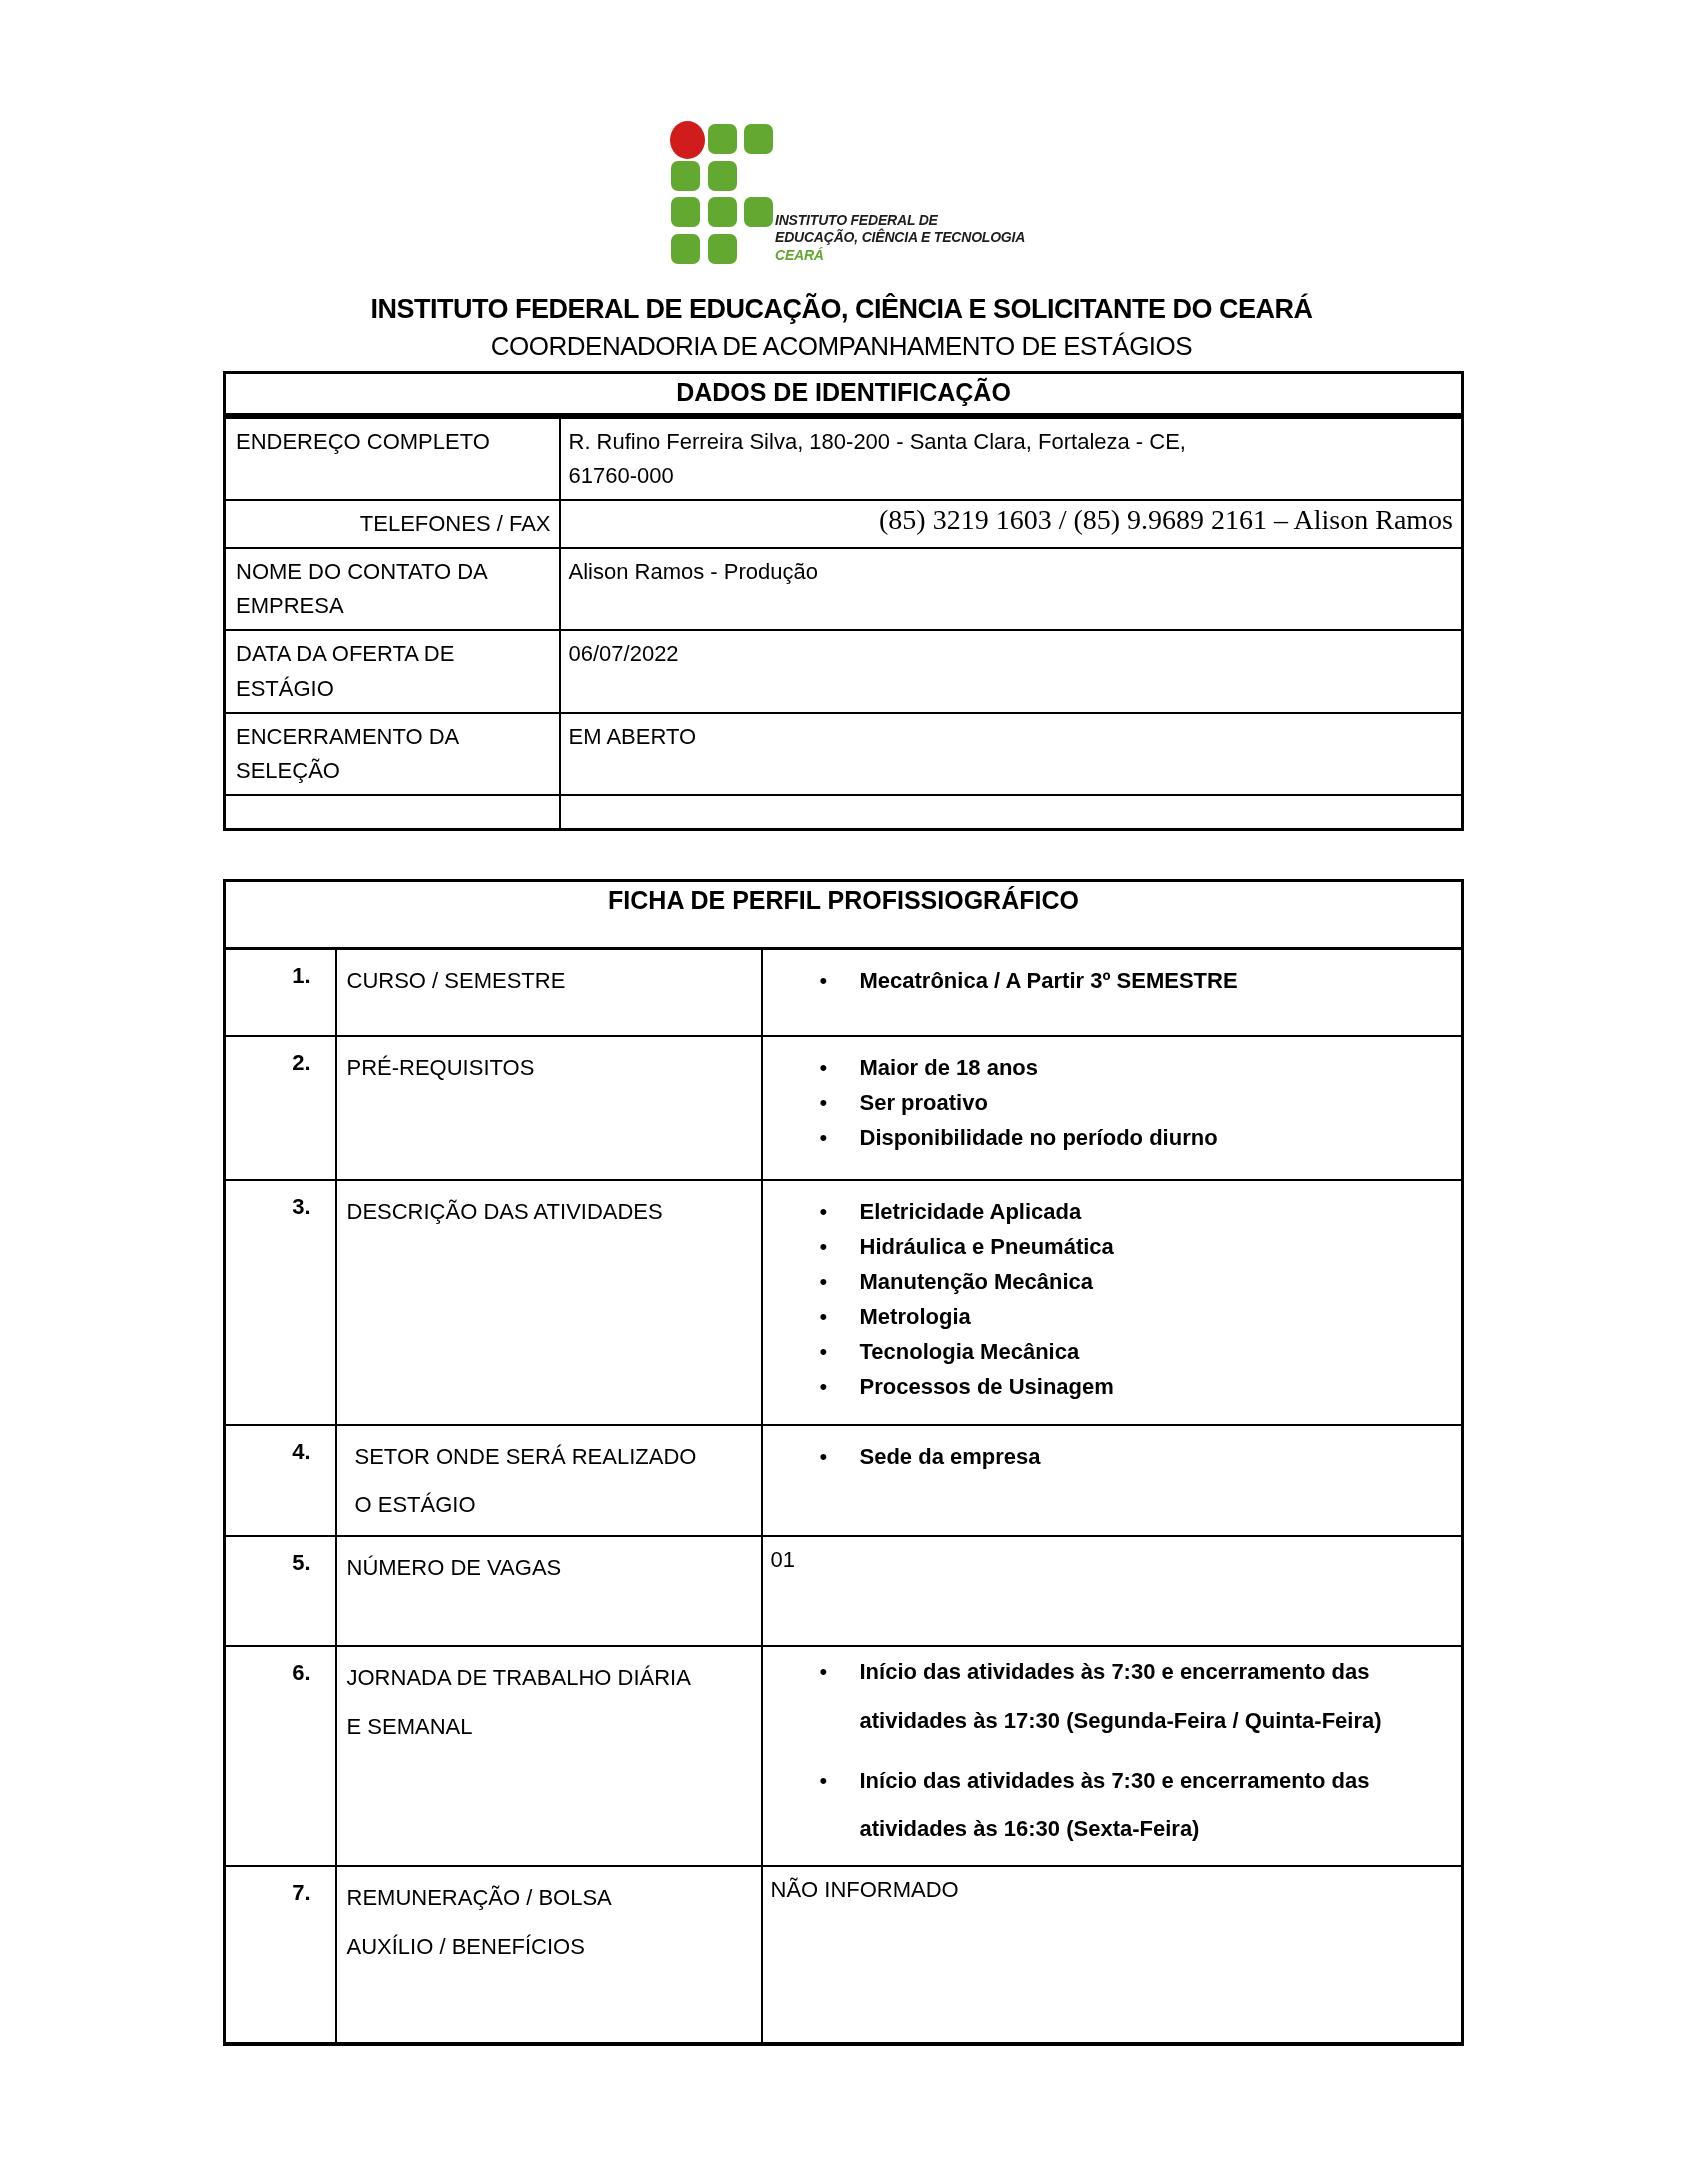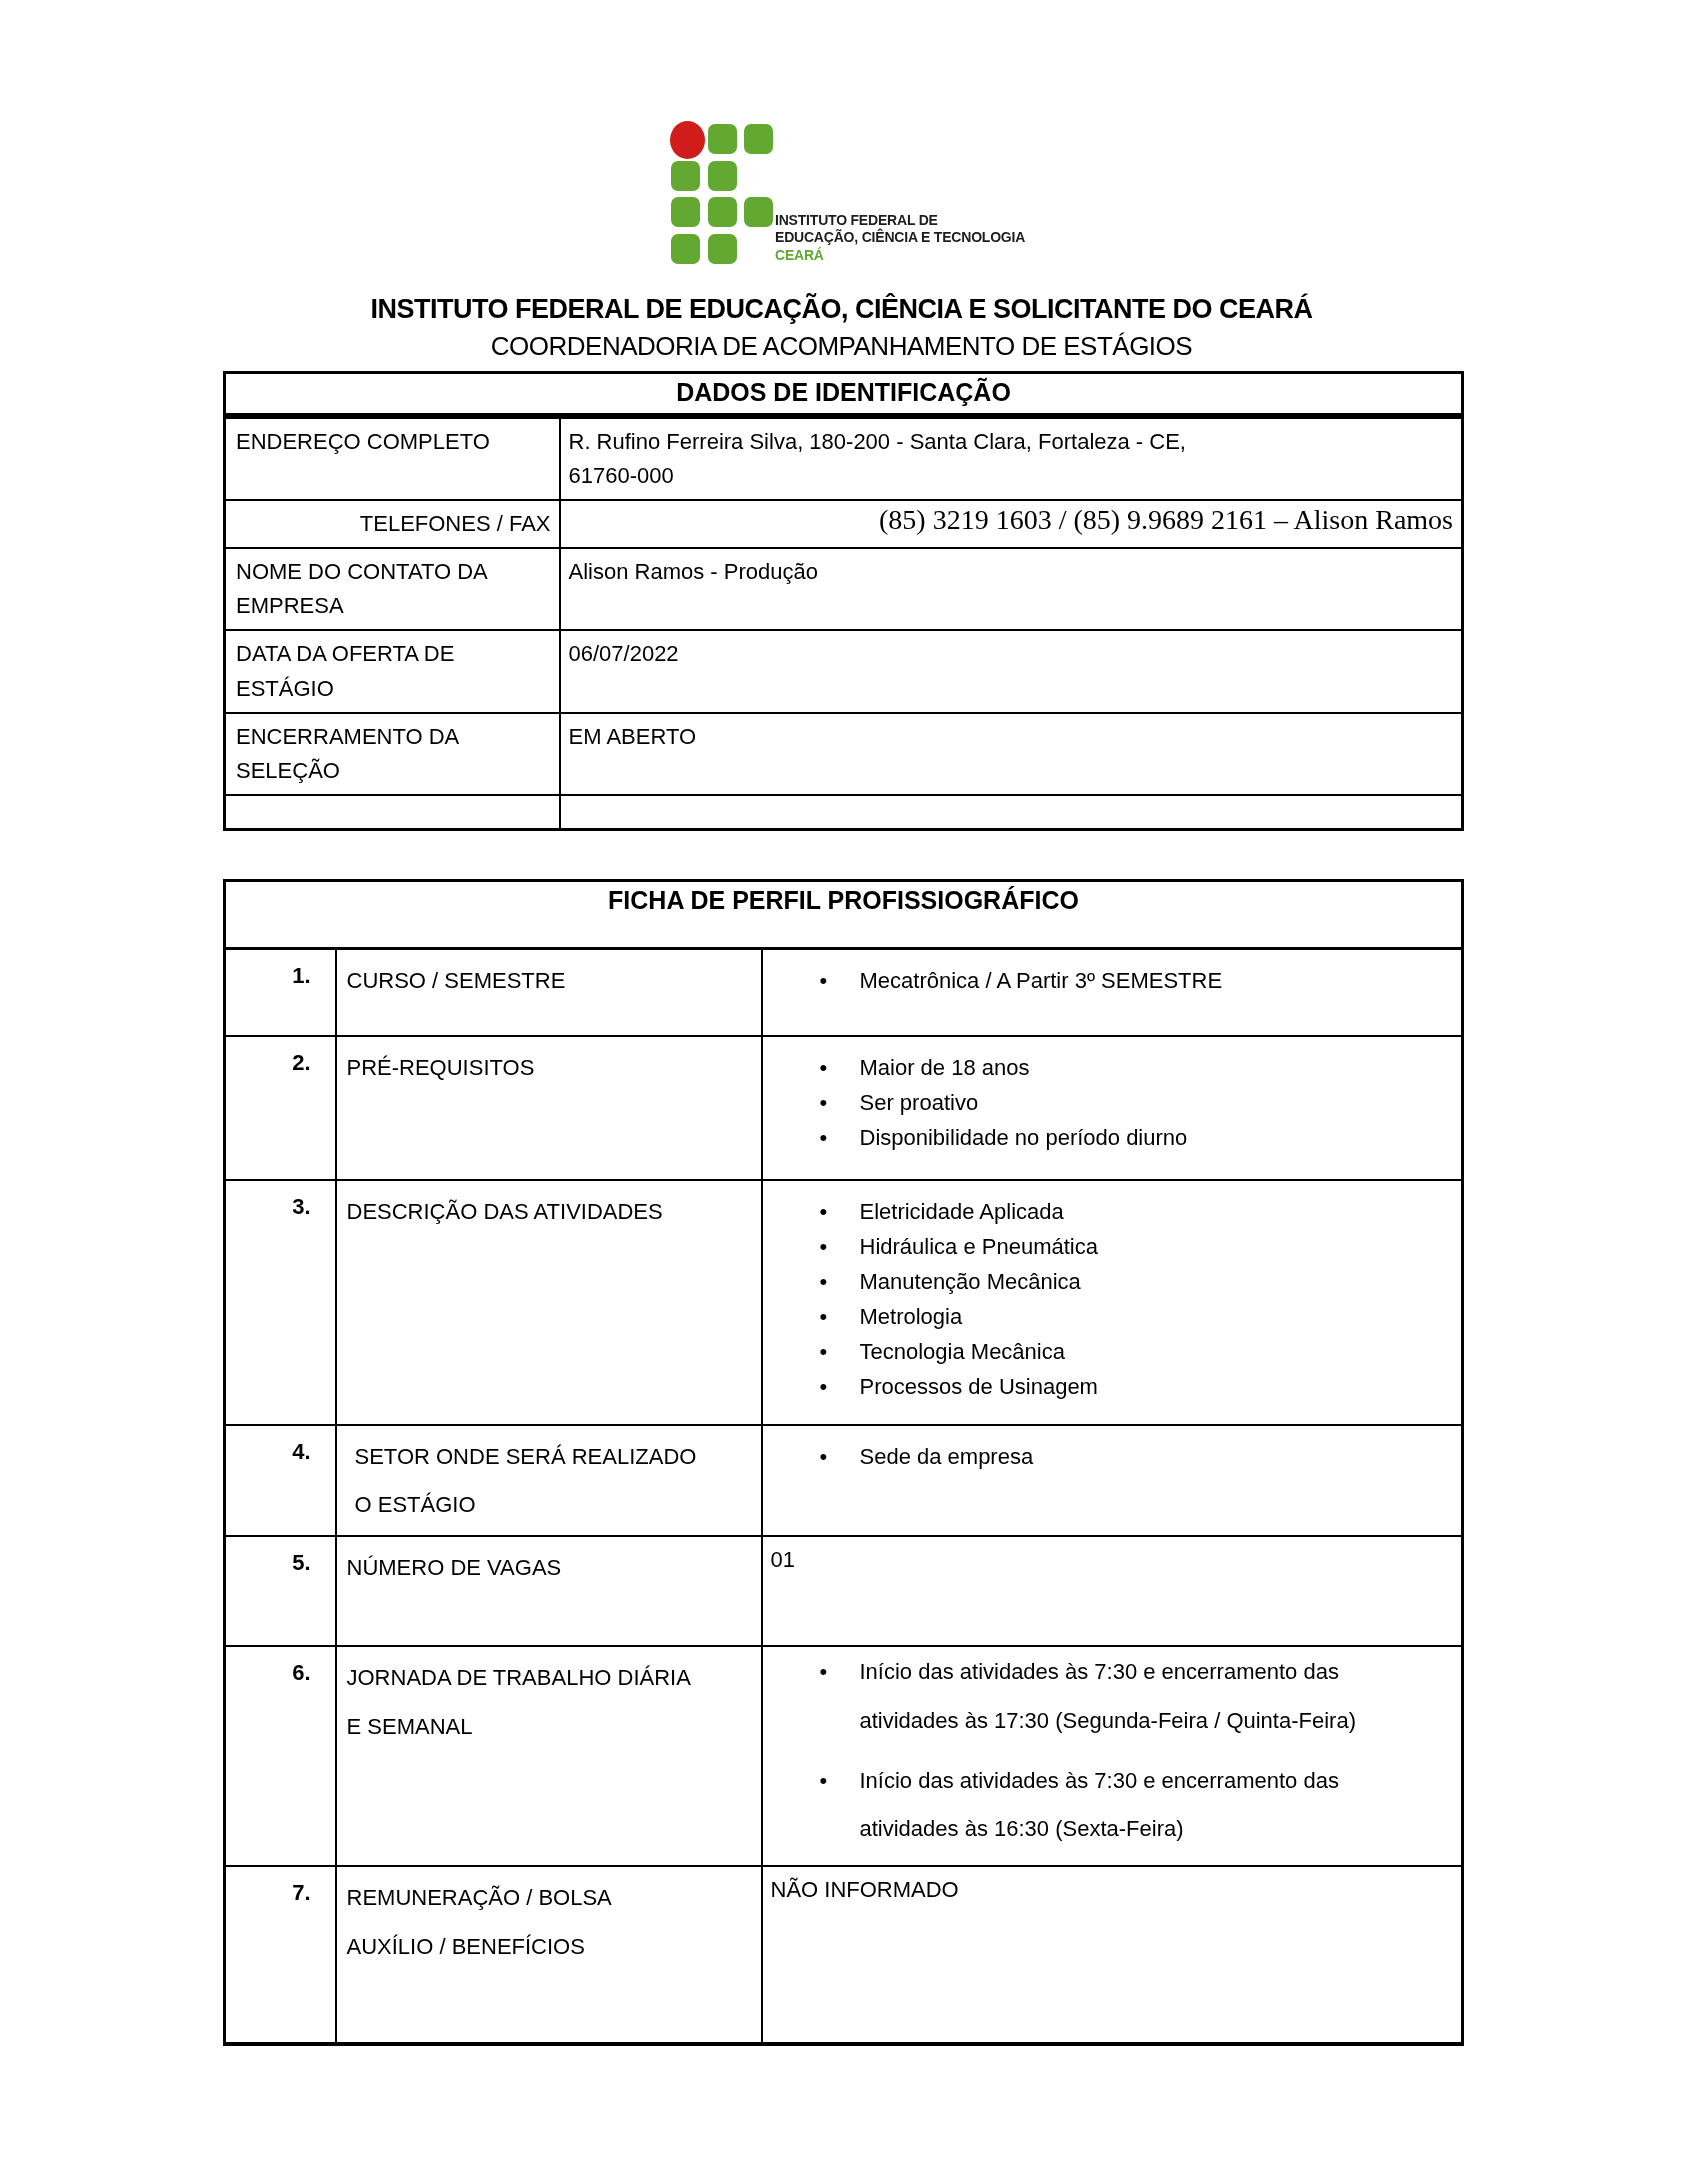--- a/index.html
+++ b/index.html
@@ -1,20 +1,20 @@
 <!DOCTYPE html>
 <html lang="pt-BR"><head>
 <meta charset="utf-8">
 <style>
   html,body{margin:0;padding:0;background:#ffffff;}
   body{font-family:"Liberation Sans","DejaVu Sans",sans-serif;color:#000;}
   #page{position:relative;width:1683px;height:2178px;background:#fff;overflow:hidden;}
 
   
-  .logo{position:absolute;left:671px;top:119px;width:416px;height:158px;}
+  .logo{position:absolute;left:671px;top:119px;width:416px;height:158px;font-style:italic;}
   .logo .sq{position:absolute;width:29px;height:30px;border-radius:7px;background:var(--green);}
   .logo .dot{position:absolute;width:35px;height:38px;border-radius:50%;background:var(--red);}
   .logo-text{position:absolute;left:104px;top:93px;font-weight:bold;font-size:14px;
              line-height:17.3px;letter-spacing:-0.2px;white-space:nowrap;color:#1d1d1b;}
   .logo-text .green-line{color:var(--green);}
 
   
   .doc-title{position:absolute;left:0;top:294px;width:1683px;text-align:center;
              font-weight:bold;font-size:27px;letter-spacing:-0.5px;}
   .doc-subtitle{position:absolute;left:0;top:331px;width:1683px;text-align:center;
@@ -37,21 +37,21 @@
 
   
   .num-cell{font-weight:bold;text-align:right;padding-right:24px;padding-top:13px;}
   .plabel-cell{padding-top:13px;padding-left:10px;line-height:1.6;white-space:pre-line;border-radius:15px;}
   .plabel-wide{line-height:2.2;padding-top:7px;}
   .pad-extra{padding-left:18px;}
   .pvalue-cell{padding-top:13px;padding-left:57px;padding-right:14px;}
   .pvalue-center{padding-top:10px;text-align:left;padding-left:8px;}
   .bullet-line{display:flex;align-items:flex-start;line-height:1.6;}
   .bullet-line .bullet{flex:0 0 40px;line-height:inherit;}
-  .bullet-line .btext{flex:1 1 auto;white-space:pre-line;line-height:inherit;}
+  .bullet-line .btext{flex:1 1 auto;white-space:pre-line;line-height:inherit;font-weight:bold;}
   .lh-wide .bullet-line{line-height:2.2;}
   .lh-wide{padding-top:1px;}
   .lh-wide .bullet-line + .bullet-line{margin-top:12px;}
 </style>
 </head>
 <body>
 
 <div id="page" style="--green:#63A830;--red:#D11C1C;">
 
   <div class="logo">

